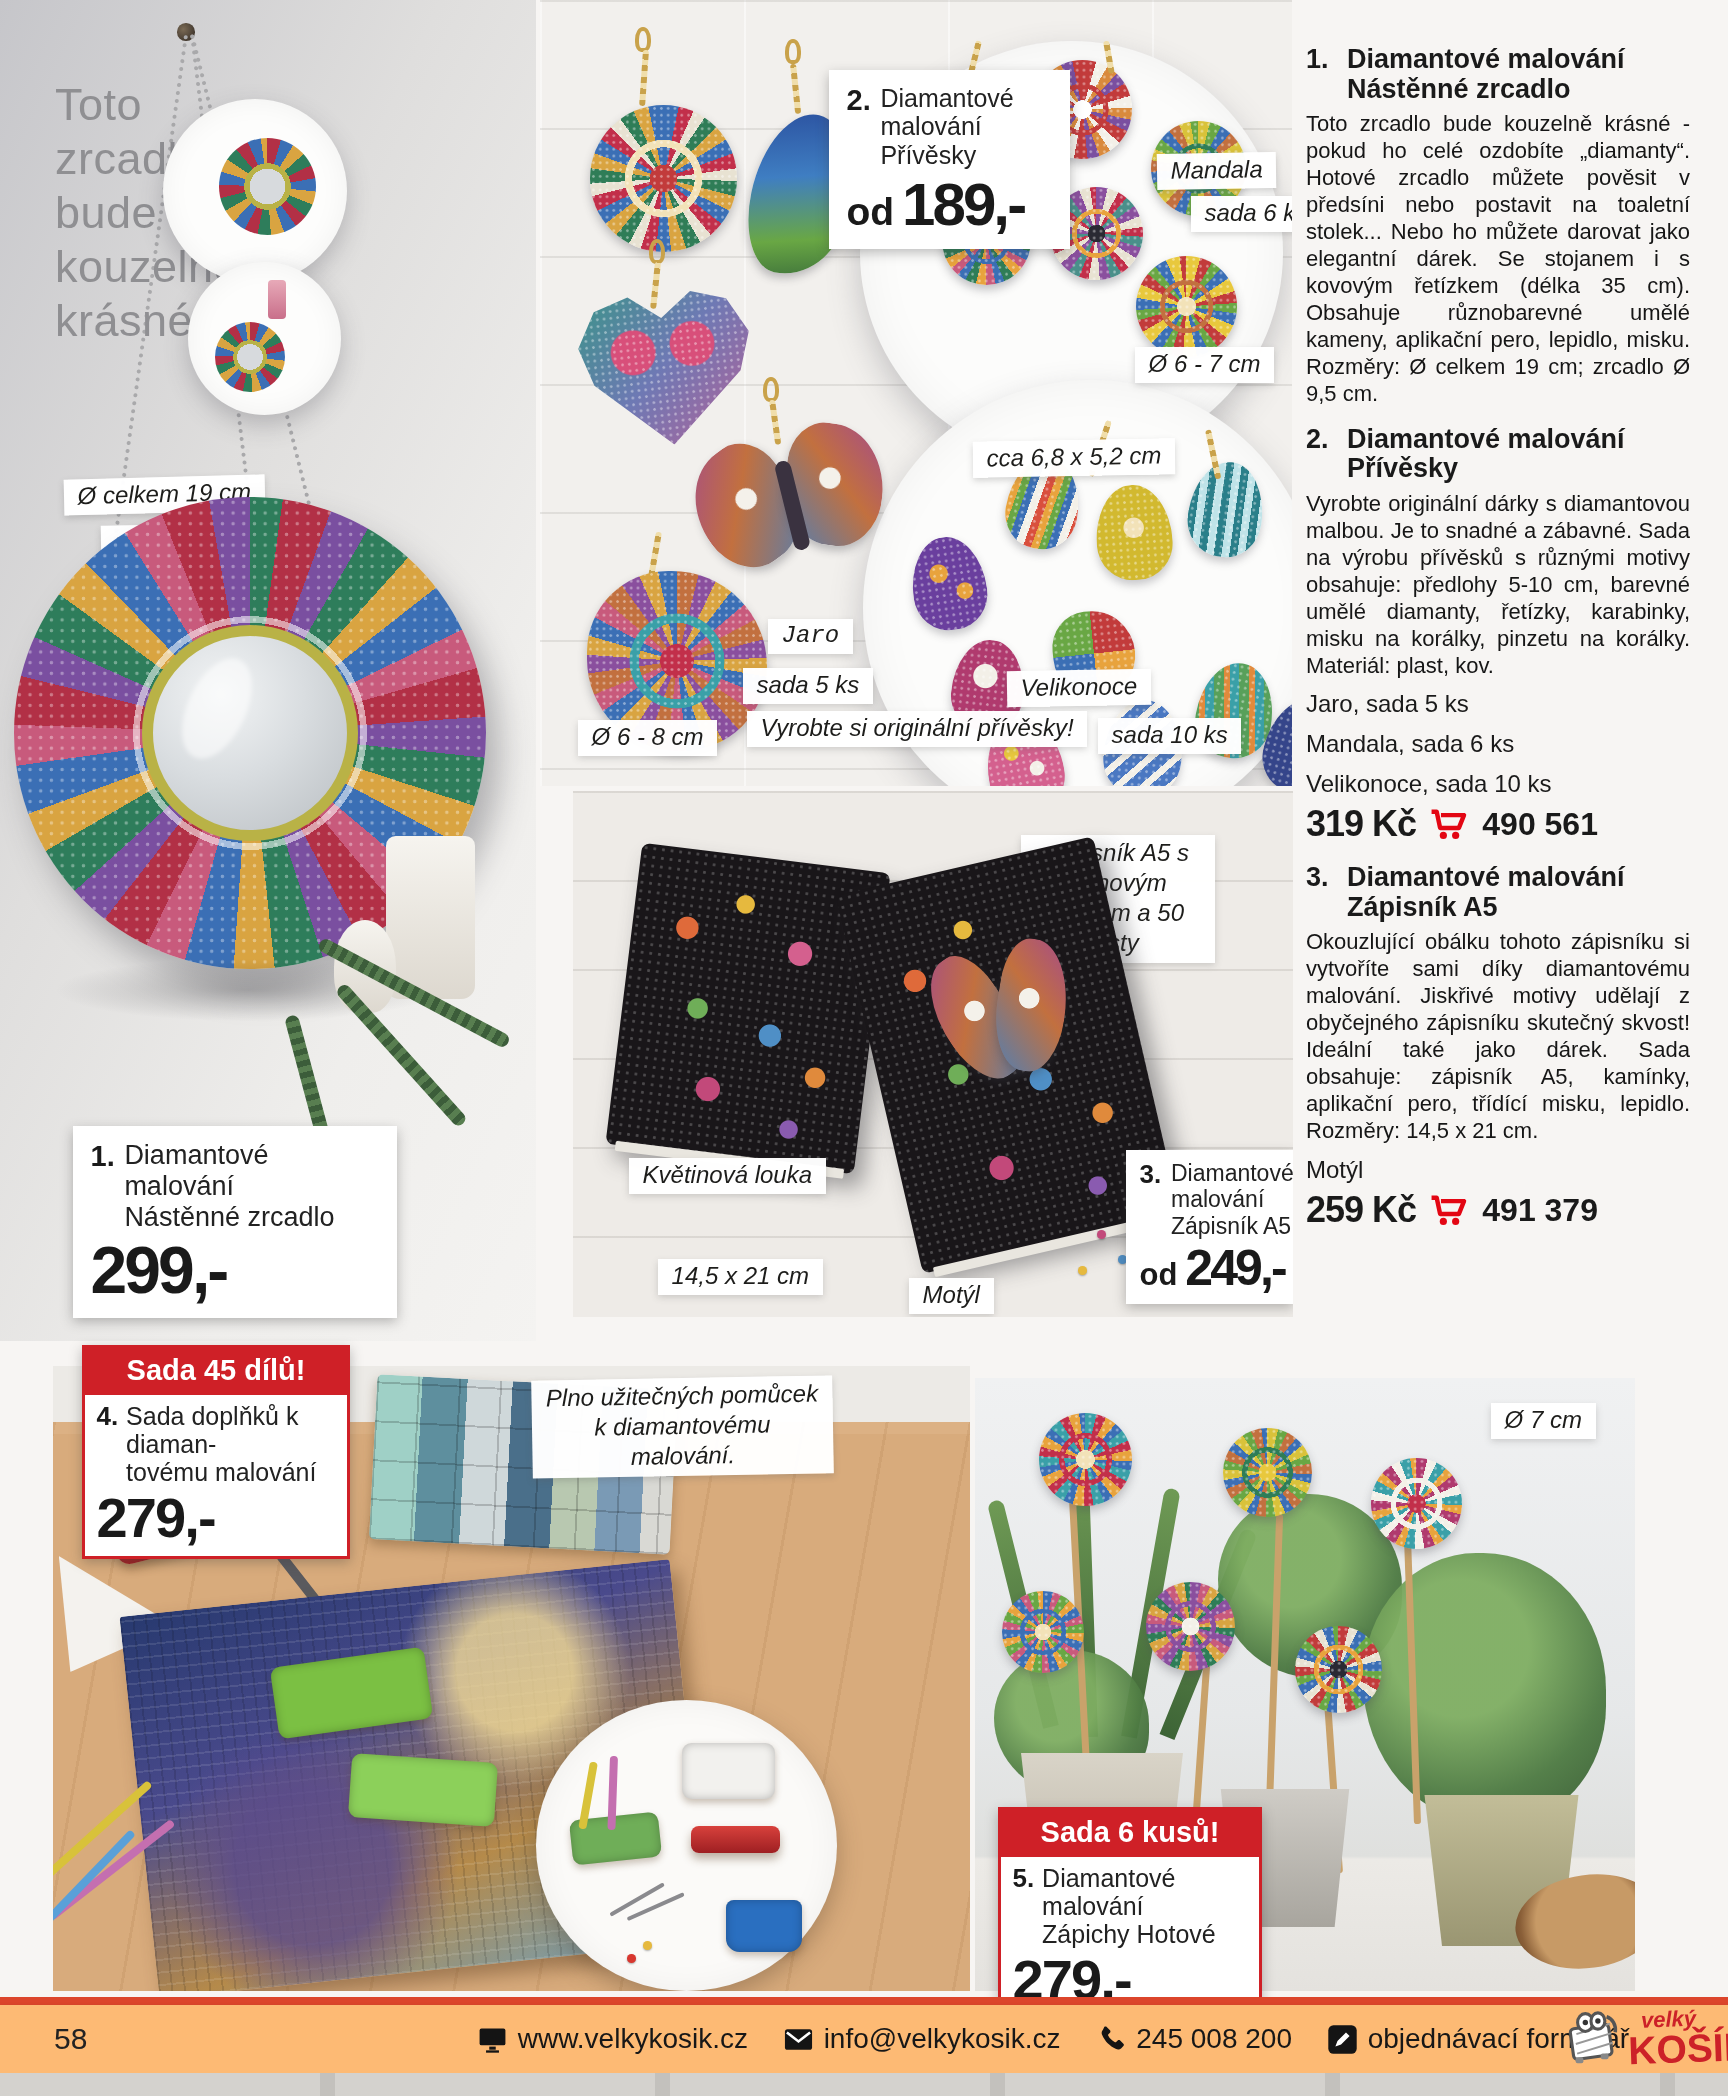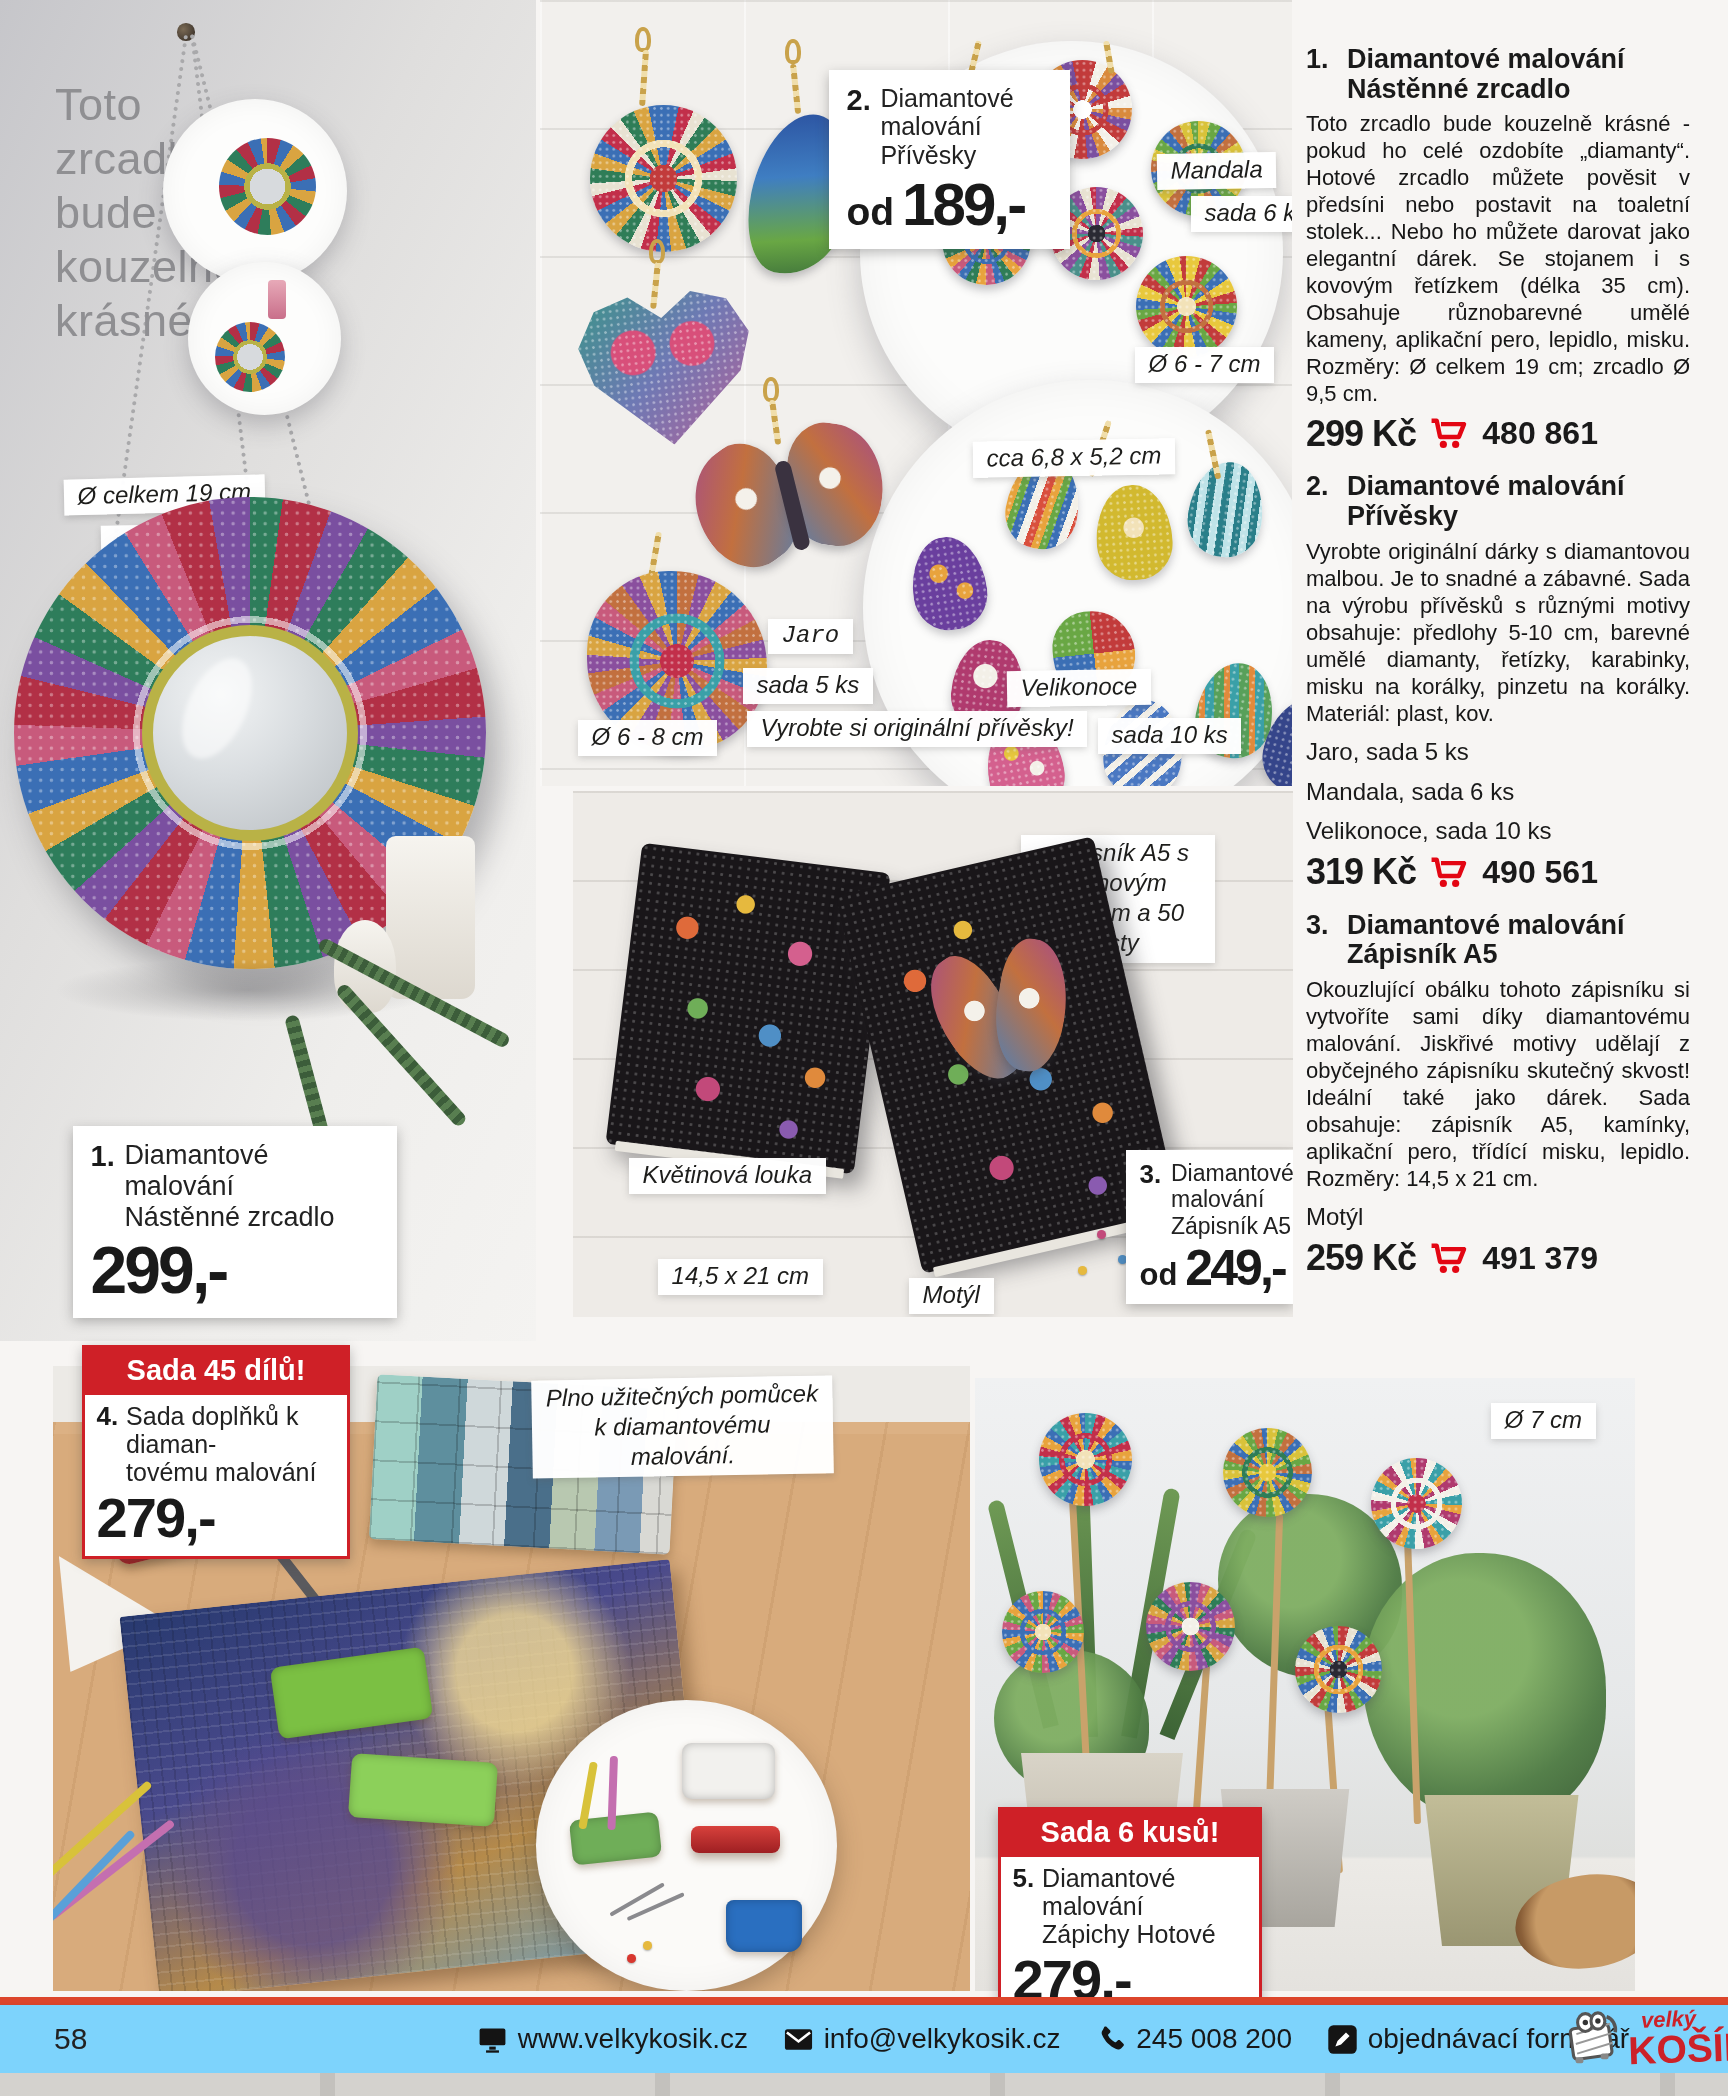--- a/index.html
+++ b/index.html
@@ -184,21 +184,21 @@
     background-image:
       radial-gradient(circle, var(--c1) 0 14%, transparent 14.5%),
       radial-gradient(circle, transparent 0 32%, var(--c2) 32% 40%, transparent 40.5%),
       repeating-conic-gradient(var(--p));
     box-shadow:0 4.9px 9.7px rgba(70,70,80,.3); }
   .woodslice { position:absolute; border-radius:50%;
     background:radial-gradient(circle, #c79a66 0 60%, #8a5f38 78%, #5f3f24 100%); transform:rotate(-8deg); }
 
   
   #footer-rule { position:absolute; left:0; top:1997px; width:1728px; height:7.8px; background:#dc452b; }
-  #footer { position:absolute; left:0; top:2005px; width:1728px; height:68px; background:#7dd3fc;
+  #footer { position:absolute; left:0; top:2005px; width:1728px; height:68px; background:#fdba74;
     box-shadow:0 2.9px 5.8px rgba(0,0,0,.18);text-decoration:underline; }
   #page-num { position:absolute; left:54px; top:0; height:68px; line-height:68px; font-size:30px; color:#222; }
   #footer-links { position:absolute; left:477px; top:0; height:68px; display:flex; align-items:center; gap:35px; }
   .flink { display:flex; align-items:center; gap:9.7px; font-size:28px; color:#171717; }
   .ficon { width:31px; height:31px; flex:none; }
   #logo { position:absolute; left:1564px; top:3.9px; display:flex; align-items:center; gap:1.9px; }
   #logo-text { position:relative; transform:rotate(-2deg); }
   #logo-velky { display:block; color:#cc2128; font-weight:bold; font-style:italic; font-size:22px; line-height:.9; margin-left:13.6px; }
   #logo-kosik { display:block; color:#cc2128; font-weight:bold; font-size:39px; letter-spacing:0; line-height:1; }
   #bottom-strip { position:absolute; left:0; top:2073px; width:1728px; height:23px;
@@ -352,29 +352,20 @@
   </div>
 
   <div id="col">
 
     <div class="prod">
       <div class="prod-h">
         <span class="n">1.</span>
         <span><span>Diamantové malování</span><br><span>Nástěnné zrcadlo</span></span>
       </div>
       <p class="prod-body">Toto zrcadlo bude kouzelně krásné - pokud ho celé ozdobíte „diamanty“. Hotové zrcadlo můžete pověsit v předsíni nebo postavit na toaletní stolek... Nebo ho můžete darovat jako elegantní dárek. Se stojanem i s kovovým řetízkem (délka 35 cm). Obsahuje různobarevné umělé kameny, aplikační pero, lepidlo, misku. Rozměry: Ø celkem 19 cm; zrcadlo Ø 9,5 cm.</p>
-      <div class="price-row">
-        <span class="p">299 Kč</span>
-        <svg class="cart" viewBox="0 0 24 20">
-            <path d="M1.5 2.5h3l2 9.5h11l3-7.5H7" fill="none" stroke="#e30613" stroke-width="2.6" stroke-linejoin="round"></path>
-            <circle cx="8.4" cy="16.4" r="2.1" fill="#e30613"></circle>
-            <circle cx="15.6" cy="16.4" r="2.1" fill="#e30613"></circle>
-          </svg>
-        <span class="code">480 861</span>
-      </div>
     </div>
 
     <div class="prod">
       <div class="prod-h">
         <span class="n">2.</span>
         <span><span>Diamantové malování</span><br><span>Přívěsky</span></span>
       </div>
       <p class="prod-body">Vyrobte originální dárky s diamantovou malbou. Je to snadné a zábavné. Sada na výrobu přívěsků s různými motivy obsahuje: předlohy 5-10 cm, barevné umělé diamanty, řetízky, karabinky, misku na korálky, pinzetu na korálky. Materiál: plast, kov.</p>
       <div class="variant">Jaro, sada 5 ks</div>
       <div class="variant">Mandala, sada 6 ks</div>

